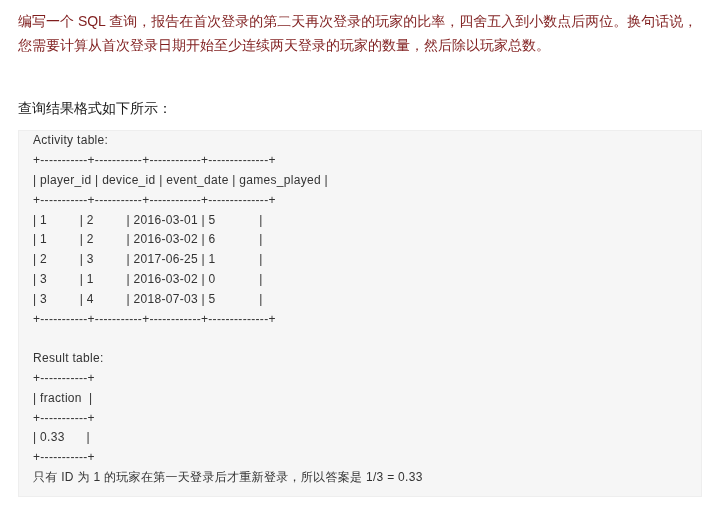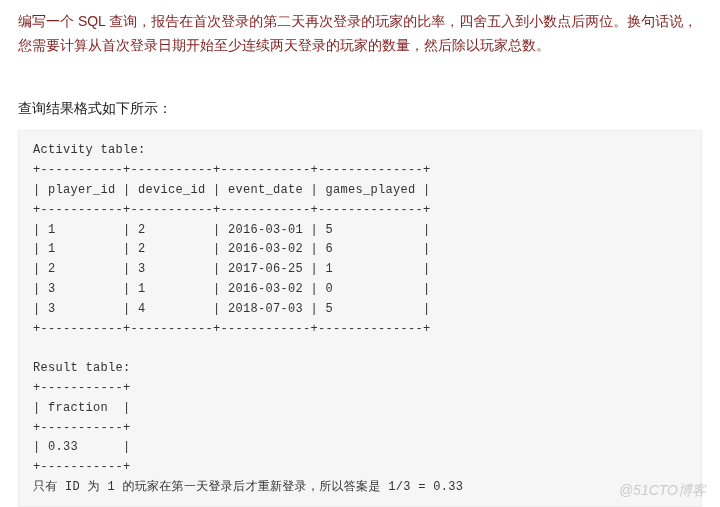--- a/index.html
+++ b/index.html
@@ -24,22 +24,22 @@
     margin-bottom: 14px;
   }
   .result-format-label {
     color: #1a1a1a;
     margin-bottom: 10px;
     margin-top: 39px;
   }
   .code-block {
     background: #f6f6f6;
     border: 1px solid #eeeeee;
-    padding: 10px 14px 8px 14px;
-    font-family: Liberation Mono, monospace;
+    padding: 0 14px 8px 14px;
+    font-family: Liberation Sans, sans-serif;
     font-size: 12px;
     line-height: 1.65;
     color: #333333;
     white-space: pre;
     overflow: hidden;
     letter-spacing: 0.3px;
   }
   .stats-bar {
     padding: 12px 0 8px 0;
     font-size: 13px;
@@ -108,14 +108,13 @@
     <span class="value">6,413</span>
   </span>
   <span class="divider"></span>
   <span class="stat-group">
     <span class="label">提交次数</span>
     <span class="value">14,364</span>
   </span>
 </div>
 
 <div class="watermark">
-  <div>@51CTO博客</div>
 </div>
 
 </body></html>

